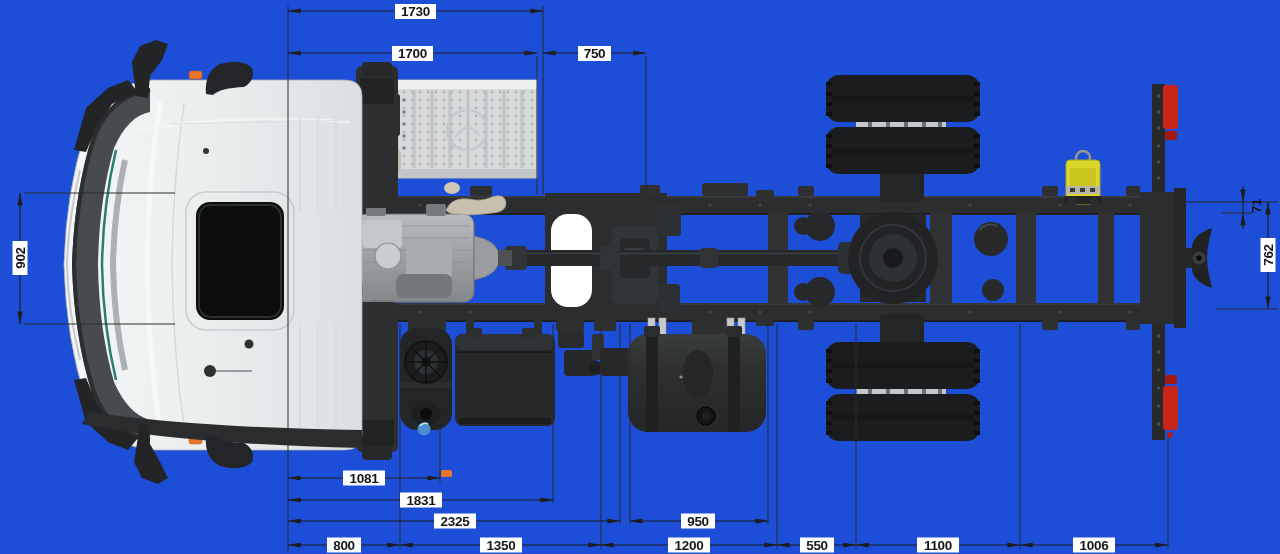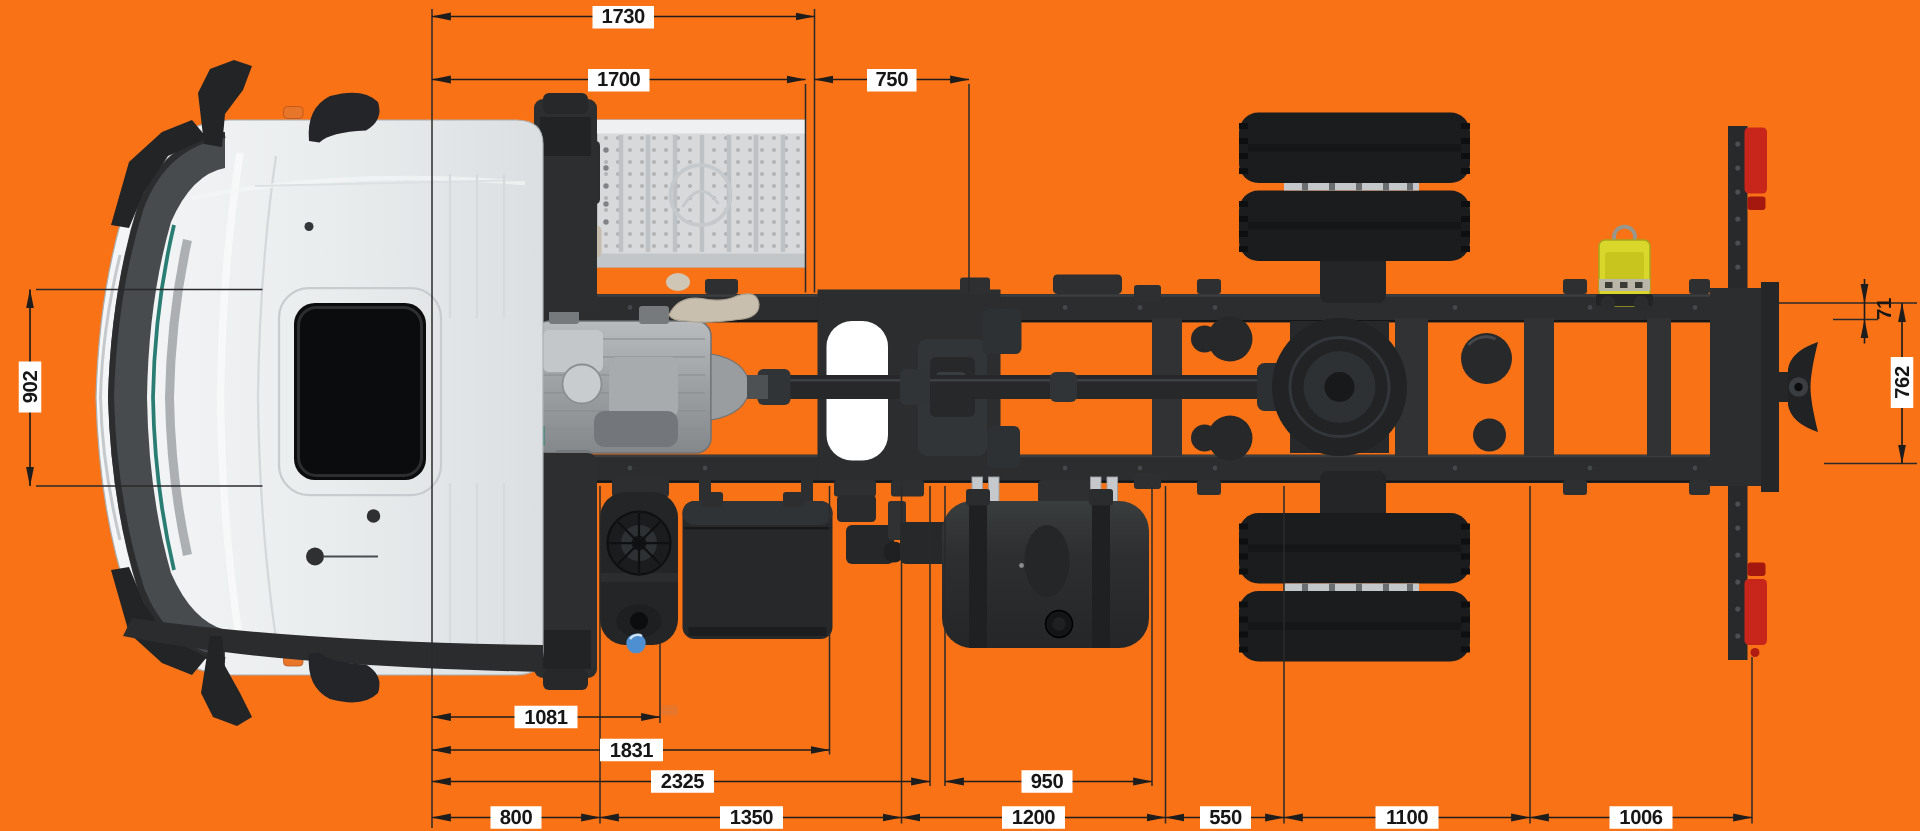--- a/index.html
+++ b/index.html
@@ -1,16 +1,16 @@
 <!DOCTYPE html>
 <html><head>
 <meta charset="utf-8">
 <style>
   html,body{margin:0;padding:0;background:#ffffff;}
-  .stage{position:relative;width:1280px;height:554px;background:#f97316;overflow:hidden;}
+  .stage{position:relative;width:1280px;height:554px;background:#1d4ed8;overflow:hidden;}
   svg{position:absolute;left:0;top:0;}
   .ext{stroke:#2a2a2a;stroke-width:1;fill:none;}
   .dim{stroke:#1d1d1d;stroke-width:1.1;fill:none;}
   .dimtxt{font-family:"Liberation Sans",sans-serif;font-weight:bold;font-size:13.5px;
           fill:#161616;text-anchor:middle;letter-spacing:-0.3px;}
   .halo{fill:#ffffff;}
 </style>
 </head>
 <body>
 

